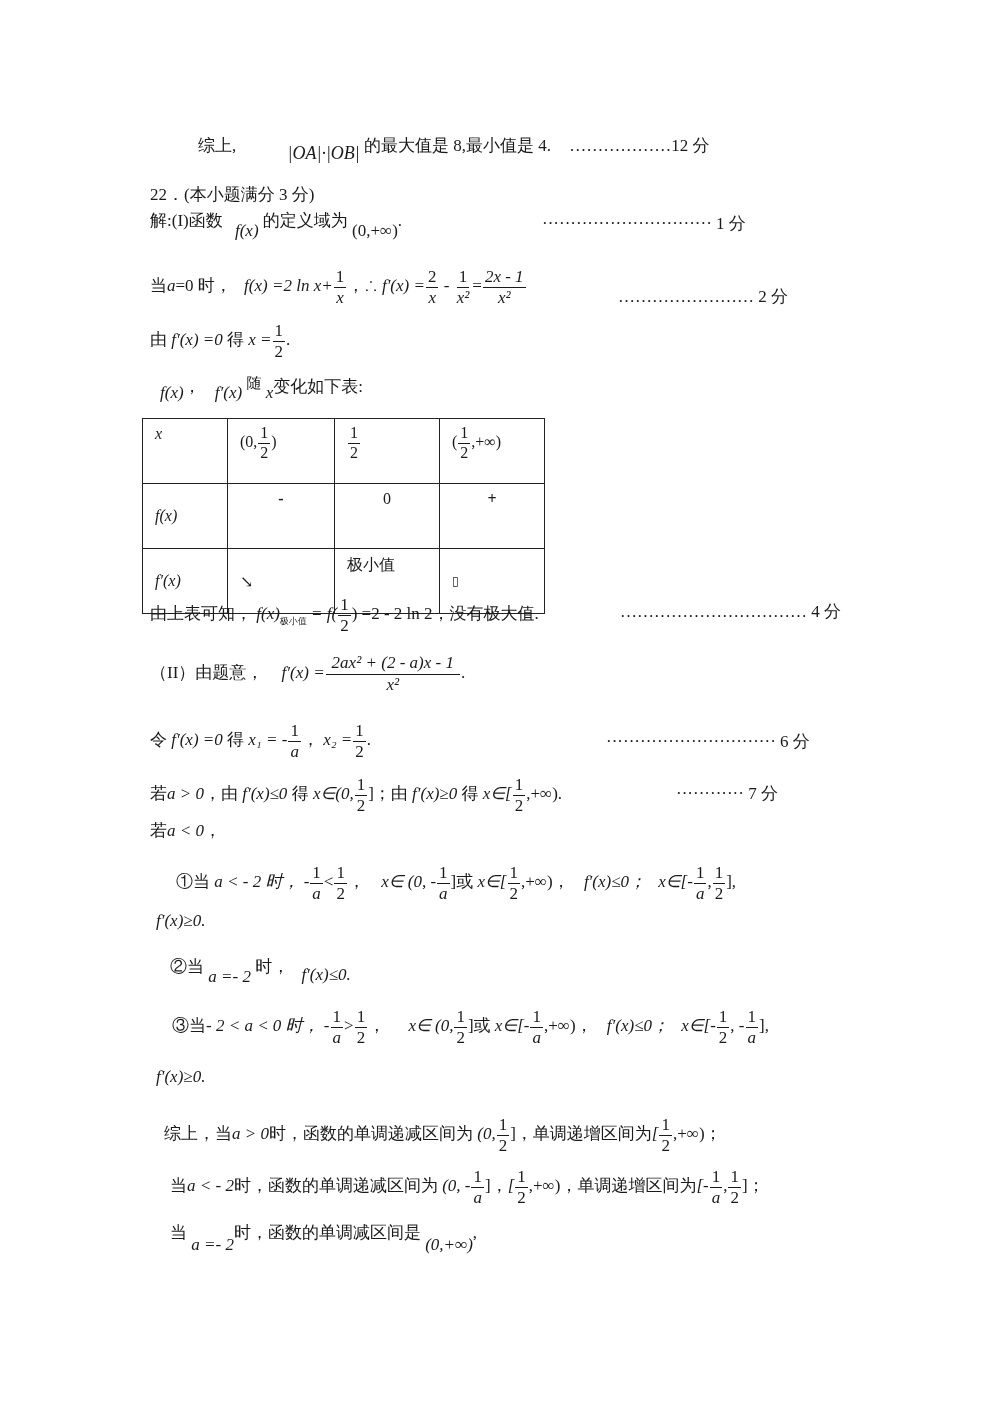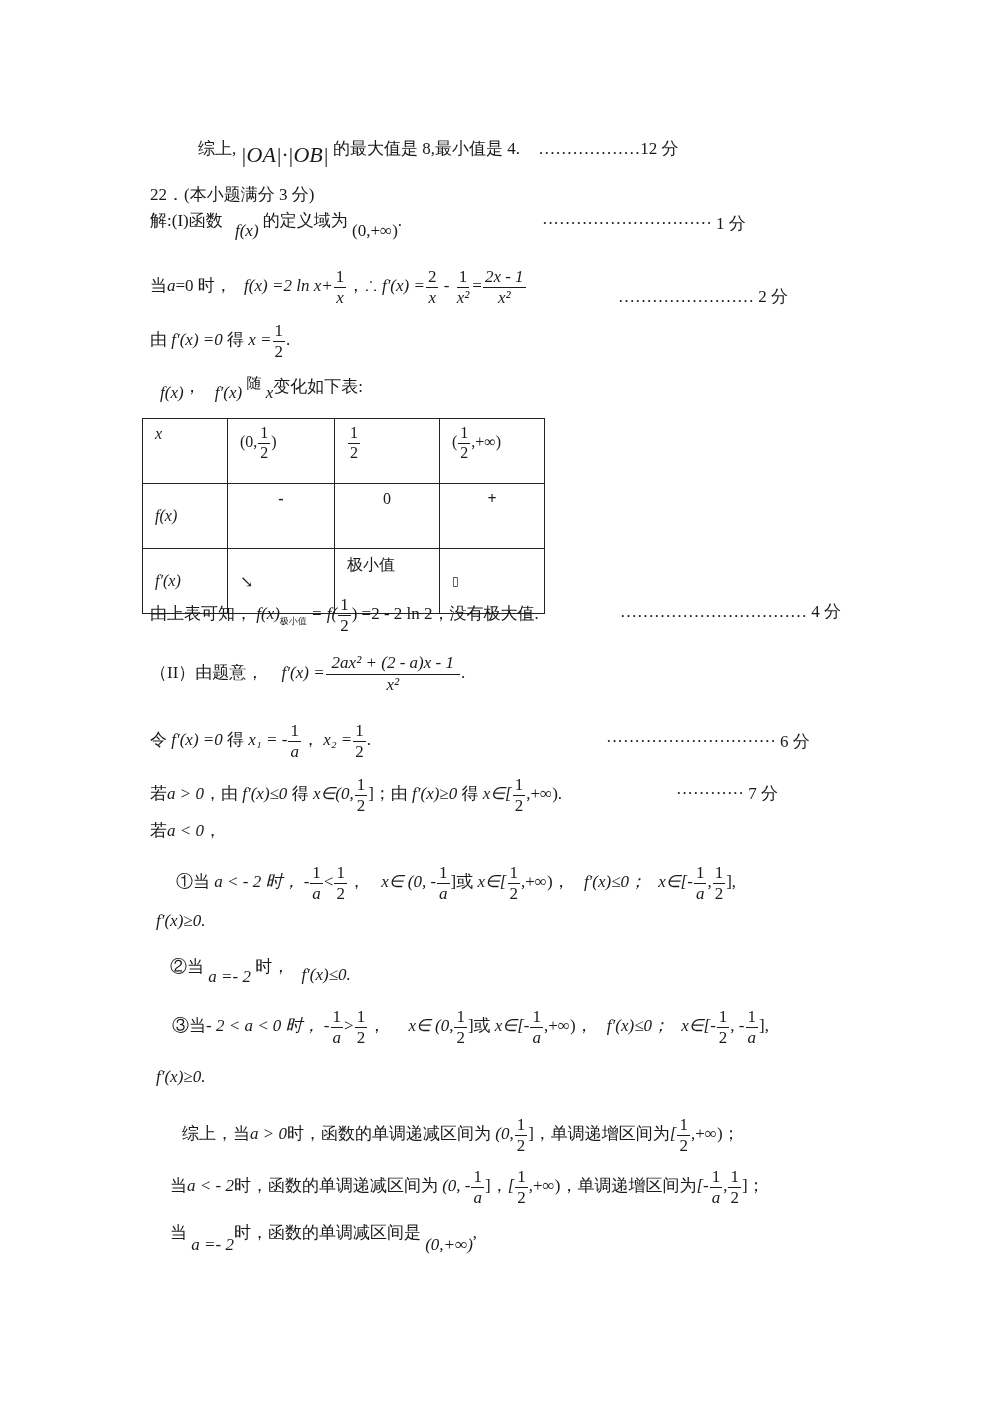--- a/index.html
+++ b/index.html
@@ -14,21 +14,21 @@
   sub { font-size: 10px; }
   table.tbl { position: absolute; left: 142px; top: 418px; border-collapse: collapse; }
   table.tbl td { border: 1.5px solid #222; height: 52px; vertical-align: top; padding: 6px 12px; font-size: 16px; }
   .c0 { width: 60px; } .c1 { width: 82px; } .c2 { width: 80px; } .c3 { width: 80px; }
 </style>
 </head>
 <body>
 
 <div class="line" style="left:198px; top:136px;">
   <span>综上,</span>
-  <span class="m" style="font-size:22px; position:relative; top:8px;">|OA|·|OB|</span>
+  <span class="m" style="font-size:18px; position:relative; top:8px;margin-left:47px;">|OA|·|OB|</span>
   <span>的最大值是 8,最小值是 4.</span>
   <span style="margin-left:14px;">………………</span><span>12 分</span>
 </div>
 
 <div class="line" style="left:150px; top:186px;">22．(本小题满分 3 分)</div>
 
 <div class="line" style="left:150px; top:212px;">
   <span>解:(I)函数</span>
   <span class="m" style="margin-left:8px; position:relative; top:10px;">f(x)</span>
   <span>的定义域为</span>
@@ -229,21 +229,21 @@
   <span class="m" style="margin-left:8px;">x∈[-</span><span class="frac">
       <span class="n">1</span>
       <span class="d">2</span>
     </span><span>, -</span><span class="frac">
       <span class="n">1</span>
       <span class="d m">a</span>
     </span><span>],</span>
 </div>
 <div class="line m" style="left:156px; top:1068px;">f′(x)≥0.</div>
 
-<div class="line" style="left:182px; top:1116px;text-align:center;">
+<div class="line" style="left:164px; top:1116px;text-align:center;">
   <span>综上，当</span><span class="m">a &gt; 0</span><span>时，函数的单调递减区间为</span>
   <span class="m">(0,</span><span class="frac">
       <span class="n">1</span>
       <span class="d">2</span>
     </span><span>]，单调递增区间为</span><span class="m">[</span><span class="frac">
       <span class="n">1</span>
       <span class="d">2</span>
     </span><span>,+∞)；</span>
 </div>
 

